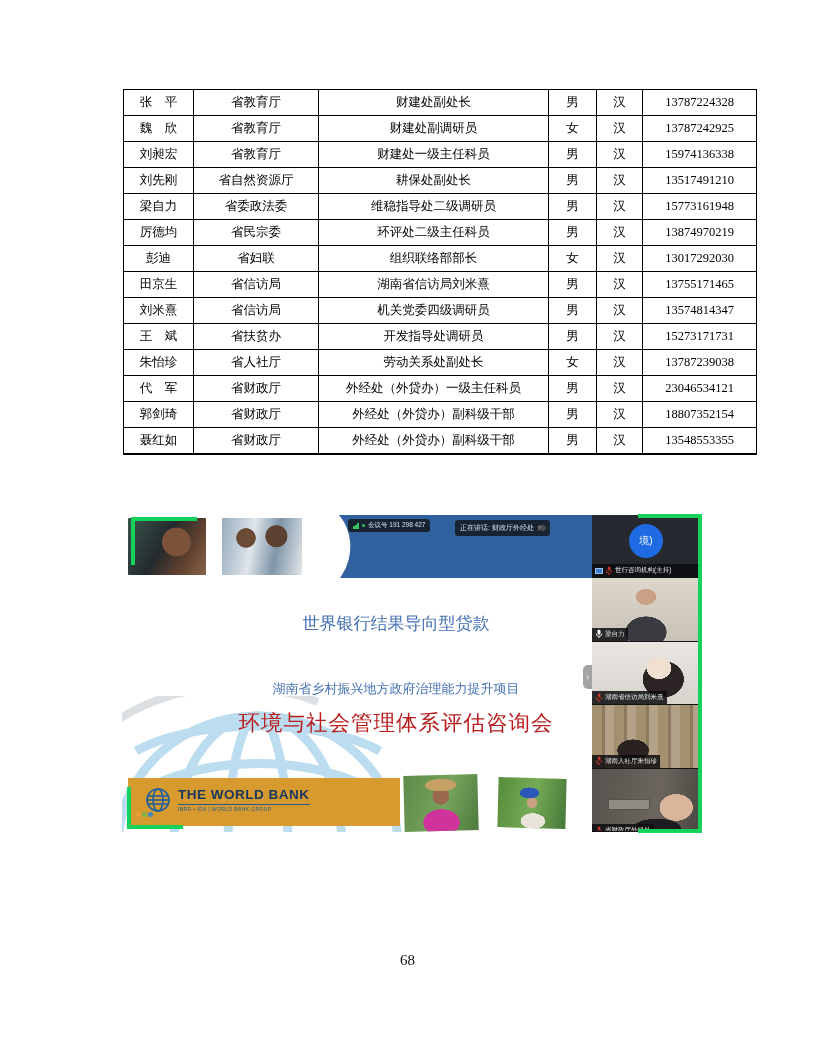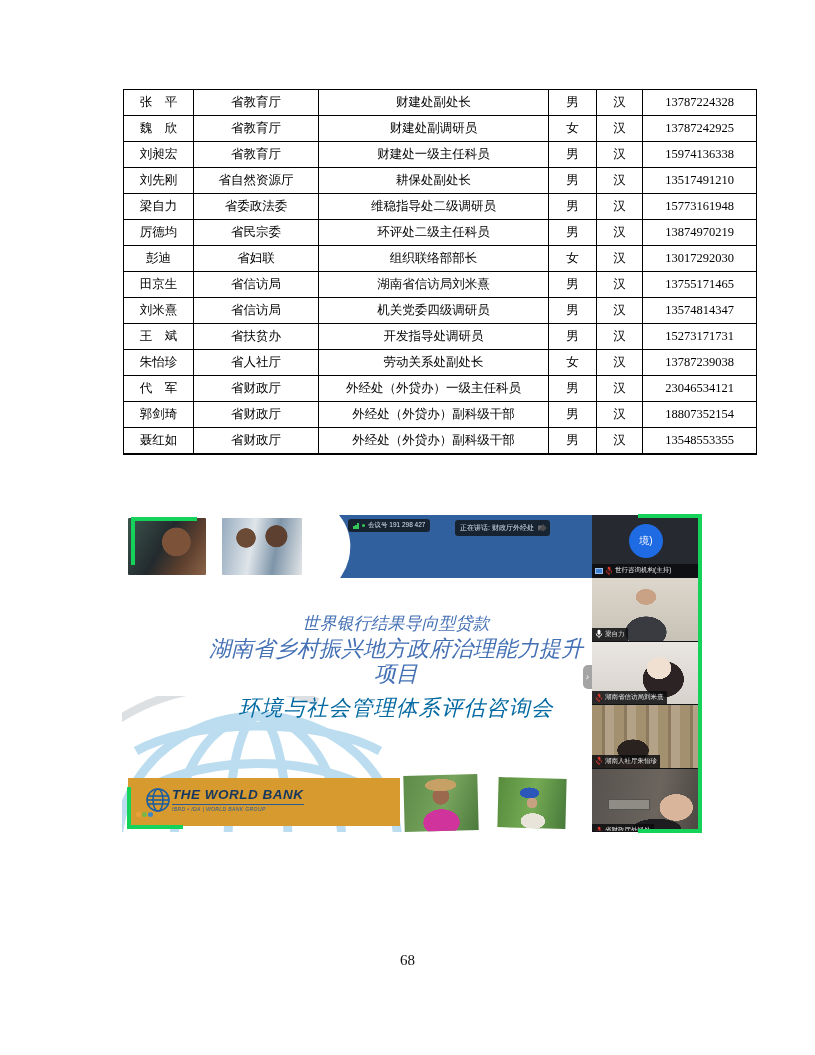--- a/index.html
+++ b/index.html
@@ -35,30 +35,30 @@
         gap:3px;padding:0 5px;white-space:nowrap;}
   .pill-id{left:38px;top:4px;height:13px;font-size:6.5px;}
   .pill-speak{left:145px;top:5px;height:16px;font-size:7px;padding-right:16px;}
   .sig{display:inline-flex;align-items:flex-end;gap:.5px;height:6px;}
   .sig i{display:block;width:1.5px;background:#35c759;}
   .sig i:nth-child(1){height:2.5px;} .sig i:nth-child(2){height:4px;} .sig i:nth-child(3){height:6px;}
   .dot-green{width:3.5px;height:3.5px;border-radius:50%;background:#35c759;}
   .speak-ico{position:absolute;right:3px;top:4px;width:9px;height:8px;
       background:linear-gradient(135deg,#777 40%,#555 41%);clip-path:polygon(0 20%,55% 20%,55% 0,100% 50%,55% 100%,55% 80%,0 80%);opacity:.8;}
 
-  .slide{position:relative;height:254px;background:#fff;overflow:hidden;font-style:italic;}
+  .slide{position:relative;height:254px;background:#fff;overflow:hidden;}
   .globe-svg{position:absolute;left:-14px;top:118px;}
   .slide-text{position:absolute;left:78px;top:34px;width:392px;text-align:center;
       color:#4470b4;font-family:"Liberation Sans","DejaVu Sans",sans-serif;}
   .line1{font-size:17px;line-height:24px;}
-  .line2{font-size:22px;line-height:25px;}
-  .line3{font-size:21.5px;line-height:30px;margin-top:7px;color:#0369a1;letter-spacing:1px;}
+  .line2{font-size:13px;line-height:25px;margin-top:40px;}
+  .line3{font-size:21.5px;line-height:30px;margin-top:7px;color:#b91c1c;letter-spacing:1px;}
 
   .wb-banner{position:absolute;left:6px;top:200px;width:272px;height:48px;background:#d79a2e;}
-  .wb-logo{position:absolute;left:16px;top:8px;display:flex;align-items:center;}
+  .wb-logo{position:absolute;left:16px;top:8px;display:flex;align-items:center;gap:6px;}
   .wb-dots{position:absolute;left:8px;top:34px;display:flex;gap:1px;}
   .wb-dots i{display:block;width:5px;height:5px;border-radius:50%;}
   .wb-dots i:nth-child(1){background:#e8a33d;} .wb-dots i:nth-child(2){background:#7ab648;}
   .wb-dots i:nth-child(3){background:#3f88c5;}
   .wb-textblock{display:flex;flex-direction:column;}
   .wb-name{font-family:"Liberation Sans","DejaVu Sans",sans-serif;font-weight:bold;
            font-size:13.5px;letter-spacing:.5px;color:#16375f;line-height:14px;}
   .wb-sub{font-family:"Liberation Sans","DejaVu Sans",sans-serif;font-size:5px;color:#2a5a94;
           border-top:1px solid #2a5a94;margin-top:2px;padding-top:1px;letter-spacing:.4px;}
   .photo3{left:282px;top:197px;width:74px;height:56px;transform:rotate(-1.5deg);position:absolute;

